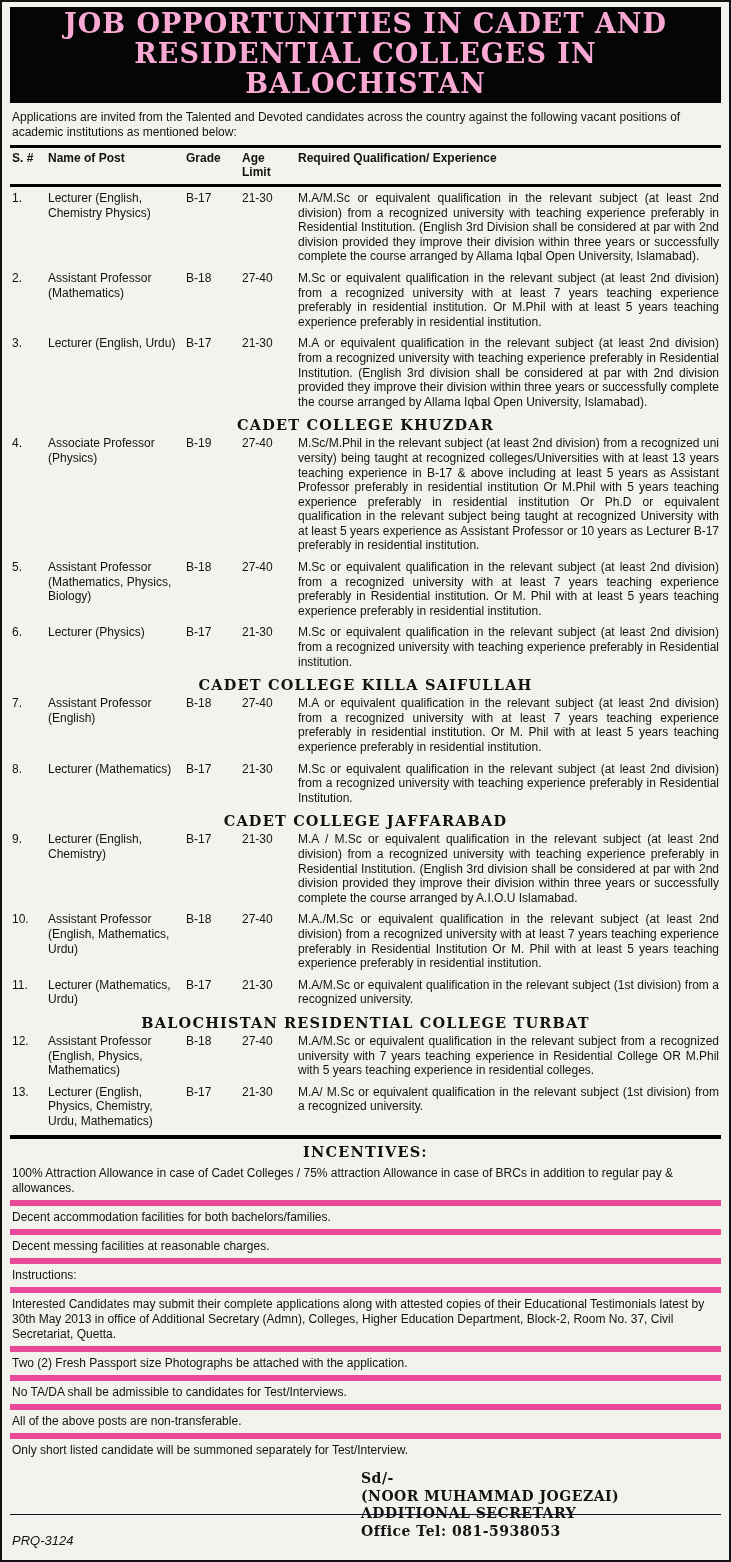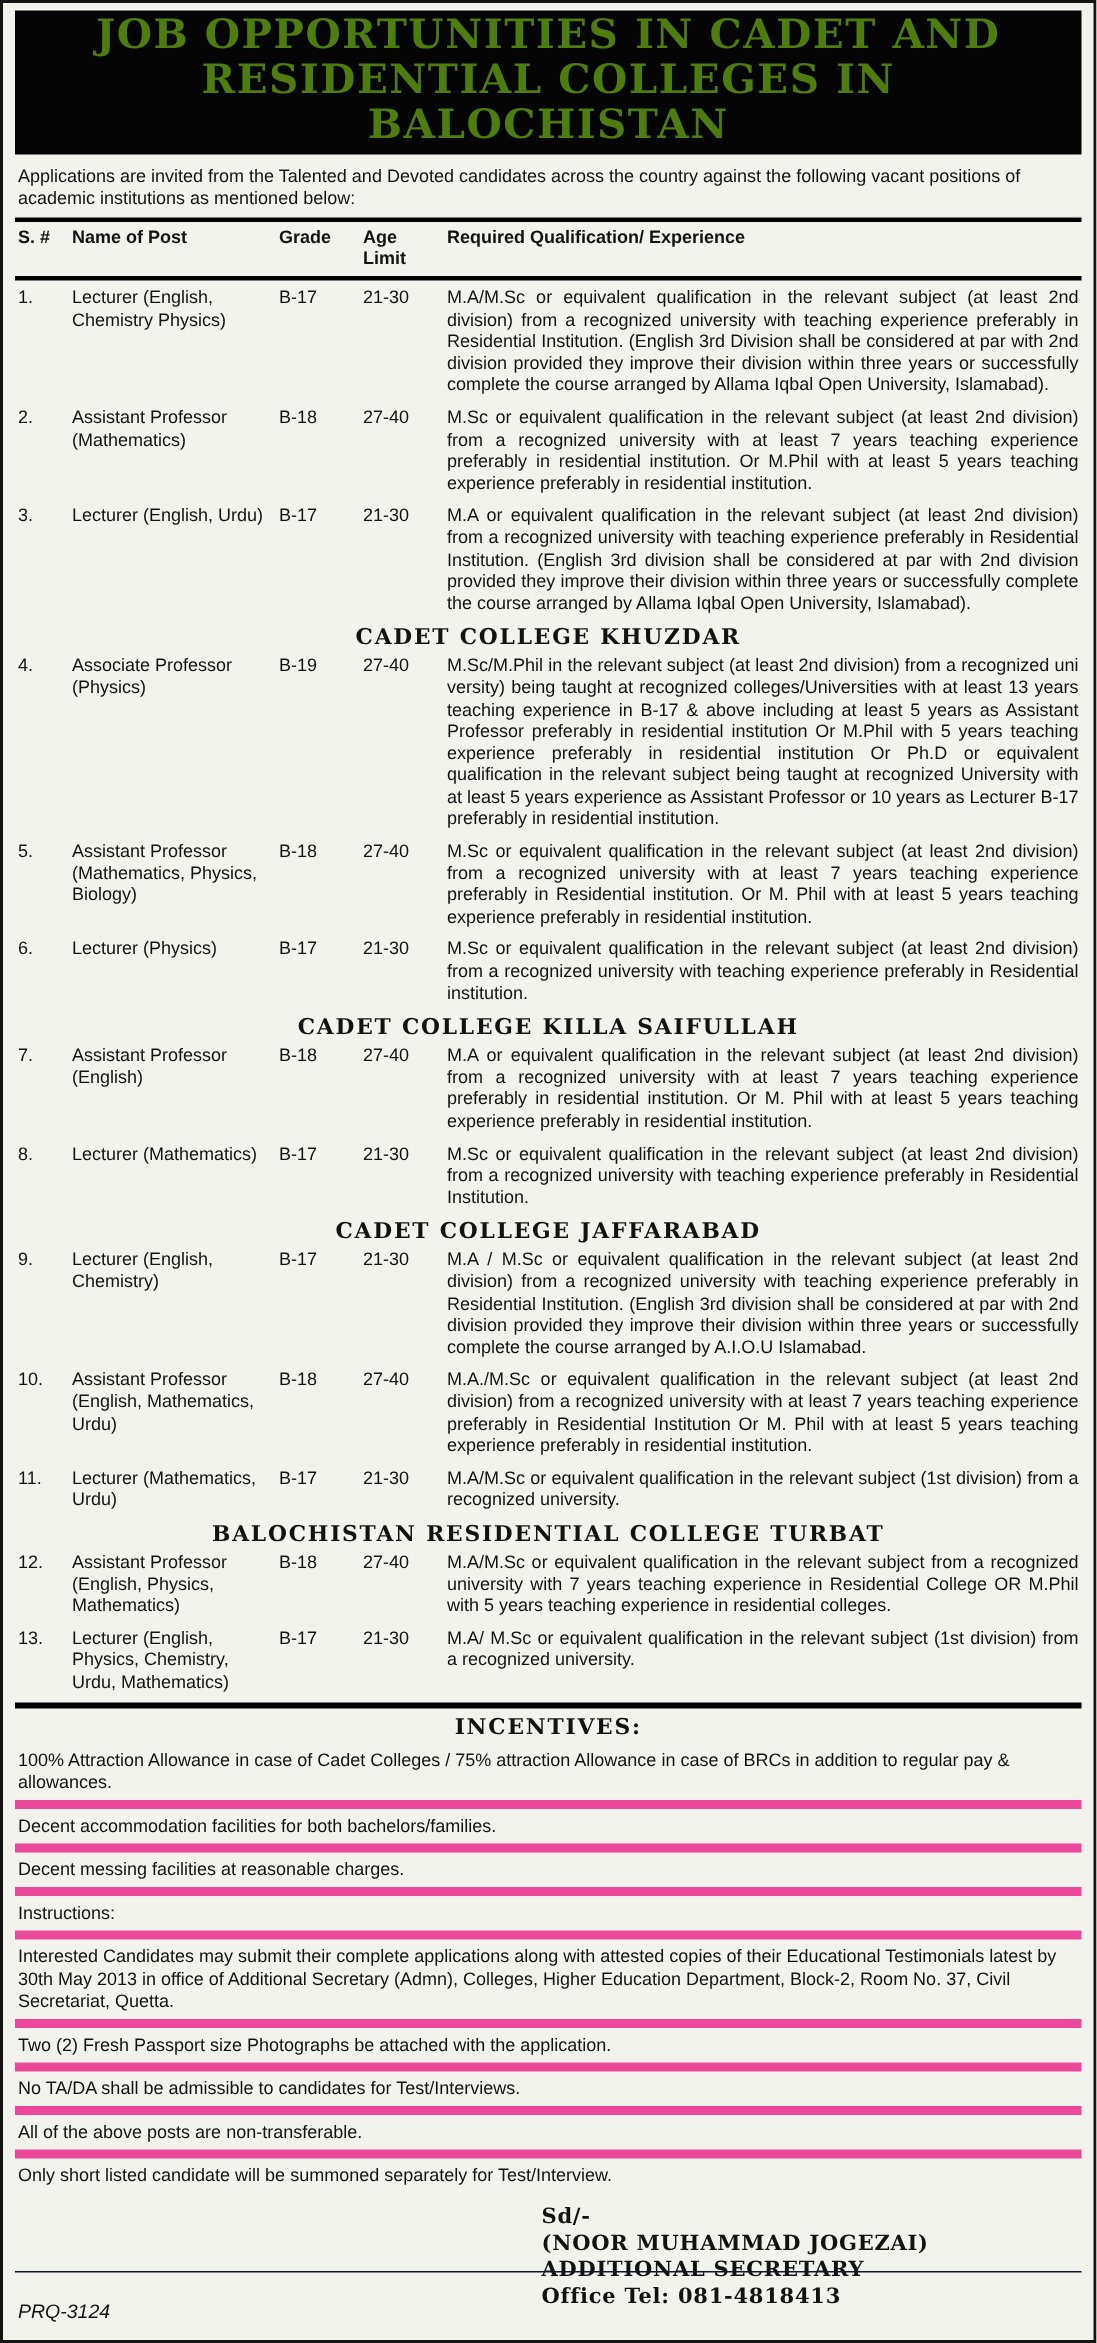--- a/index.html
+++ b/index.html
@@ -8,21 +8,21 @@
     width:731px; height:1562px;
     box-sizing:border-box;
     background:#f3f3ee;
     border:2px solid #141414;
     padding:5px 8px 30px 8px;
     font-family:"Liberation Sans", sans-serif;
     font-size:12px; color:#121212;
     overflow:hidden;
   }
   .title-bar {
-    background:#050505; color:#4d7c0f;
+    background:#050505; color:#f9a8d4;
     text-align:center;
     font-family:"DejaVu Serif", serif;
     font-weight:bold;
     font-size:27px; line-height:30px;
     letter-spacing:1px;
     padding:2px 2px 4px 2px;
   }
   .intro { margin:7px 2px 5px 2px; line-height:15px; }
   .section-heading {
     text-align:center;
@@ -220,20 +220,20 @@
     <div class="incentive-item">Two (2) Fresh Passport size Photographs be attached with the application.</div>
     <div class="incentive-item">No TA/DA shall be admissible to candidates for Test/Interviews.</div>
     <div class="incentive-item">All of the above posts are non-transferable.</div>
     <div class="incentive-item">Only short listed candidate will be summoned separately for Test/Interview.</div>
   </div>
 
   <div class="signature">
     <div>Sd/-</div>
     <div>(NOOR MUHAMMAD JOGEZAI)</div>
     <div>ADDITIONAL SECRETARY</div>
-    <div>Office Tel: 081-4818413</div>
+    <div>Office Tel: 081-5938053</div>
   </div>
 
   <div class="footer">
     <span>PRQ-3124</span>
   </div>
 
 </div>
 
 </body></html>

